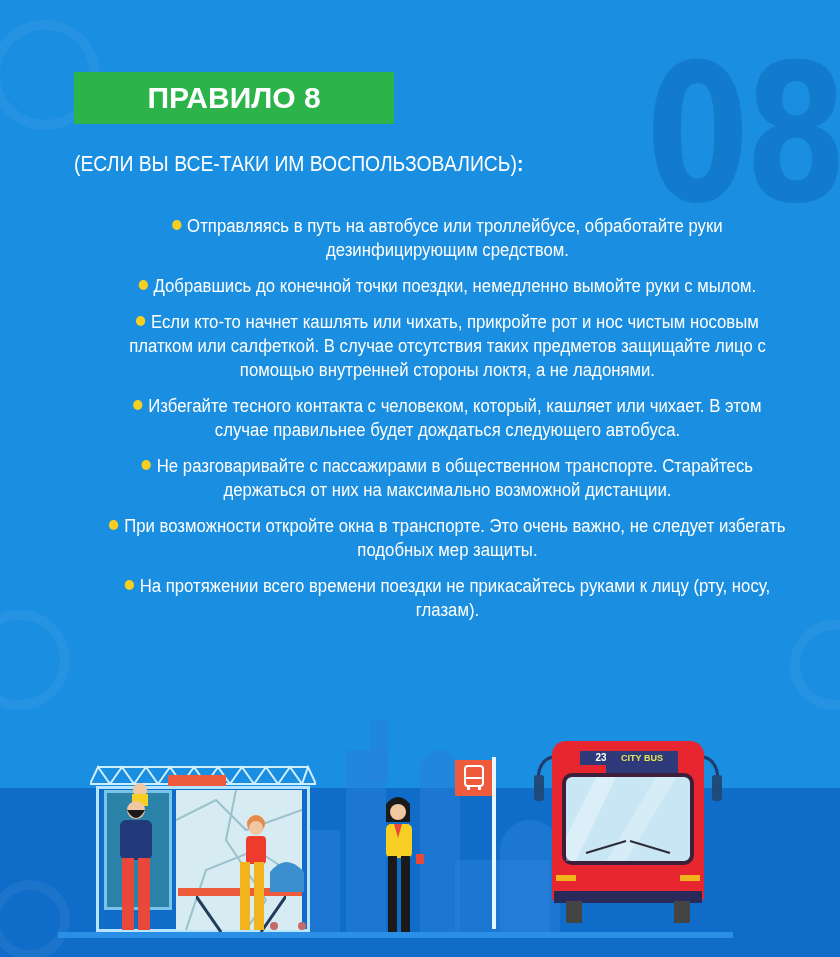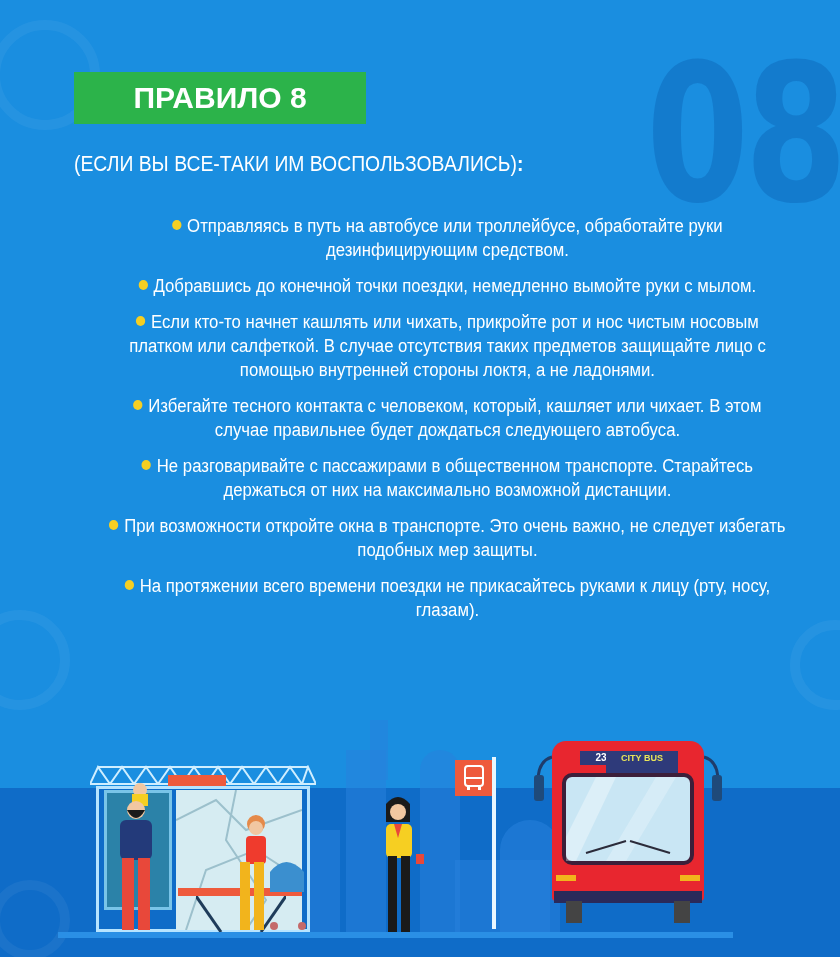--- a/index.html
+++ b/index.html
@@ -20,21 +20,21 @@
   }
   .big-num {
     position: absolute; left: 646px; top: 40px;
     font-size: 190px; font-weight: bold; line-height: 1;
     color: rgba(10,90,170,0.35);
     letter-spacing: -6px;
     font-family: "DejaVu Sans", sans-serif;
     transform: scaleX(0.78); transform-origin: left top;
   }
   .rule-badge {
-    position: absolute; left: 74px; top: 72px; width: 292px; height: 52px;
+    position: absolute; left: 74px; top: 72px; width: 320px; height: 52px;
     background: #2cb34a;
     display: flex; align-items: center; justify-content: center;
     font-size: 30px; font-weight: bold; color: #fff;
   }
   .heading { position: absolute; left: 74px; top: 150px; width: 740px; }
   .heading .line1 { font-size: 23px; font-weight: bold; line-height: 28px; }
   .heading .hl { color: #f6cf22; }
   .heading .line2 { font-size: 22px; line-height: 28px; transform: scaleX(0.88); transform-origin: left; }
   .heading .line2 b { font-weight: bold; }
   .tips { position: absolute; left: 108px; top: 214px; width: 680px; list-style: none; text-align: center; }

